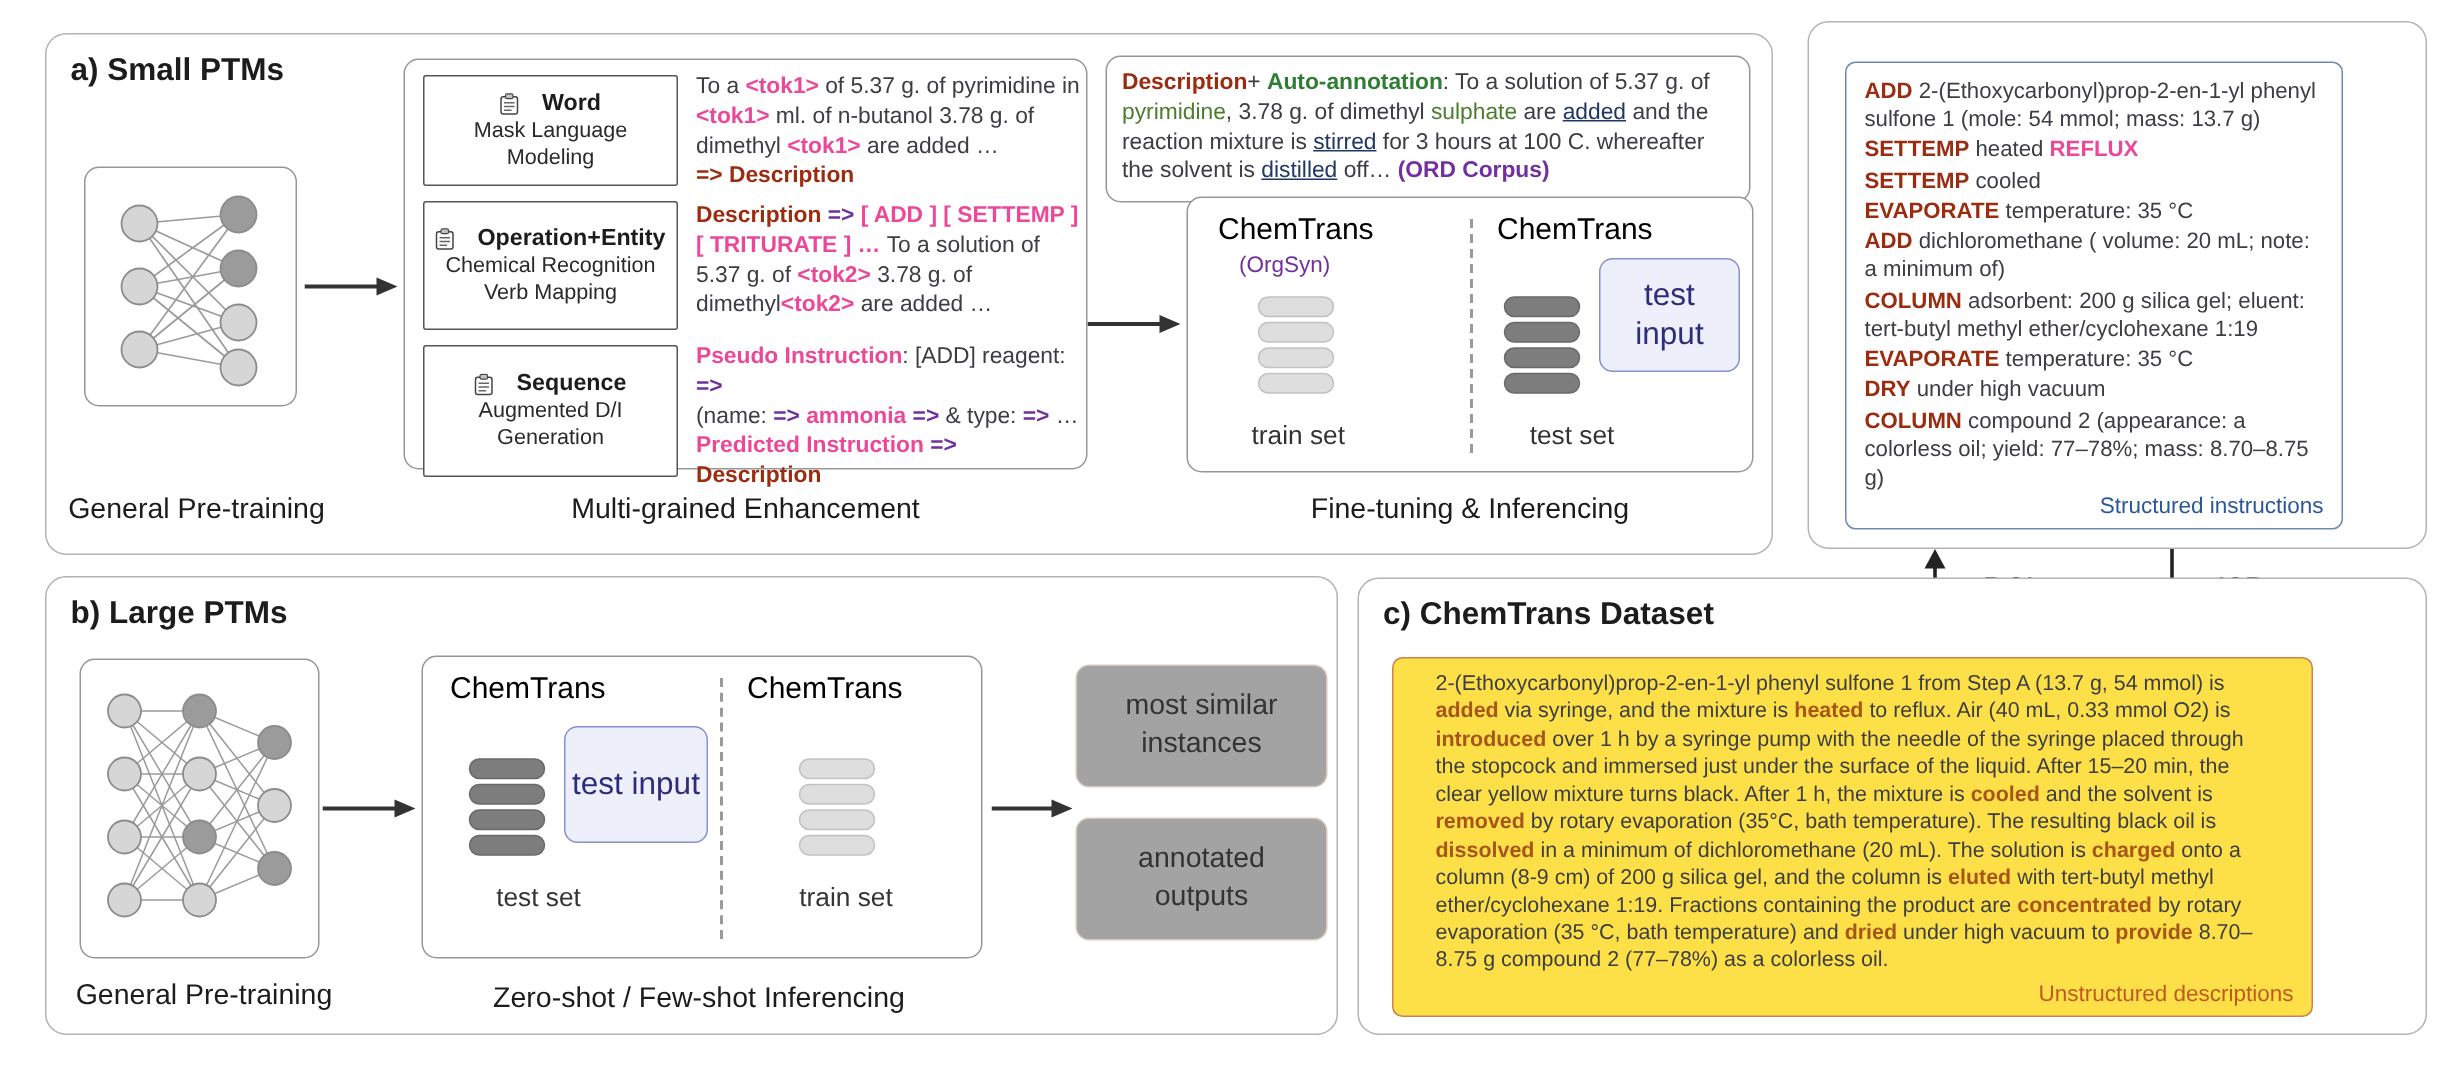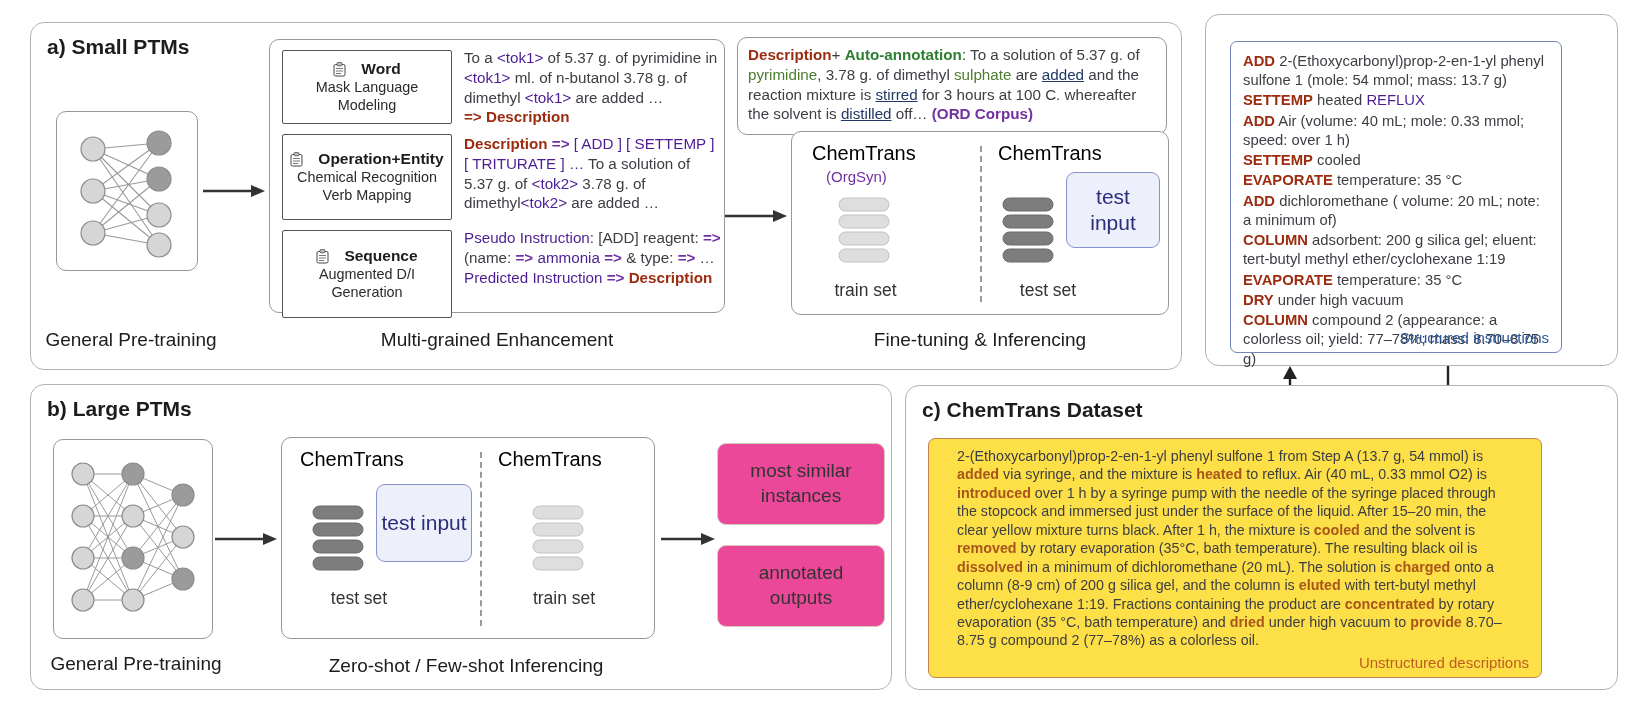--- a/index.html
+++ b/index.html
@@ -5,38 +5,38 @@
   *{margin:0;padding:0;box-sizing:border-box}
   body{font-family:"Liberation Sans",sans-serif;background:#fff}
   .canvas{position:relative;width:1630px;height:717px;background:#fff;overflow:hidden}
   .abs{position:absolute}
   .panel{position:absolute;border:1.6px solid #b3b3b3;border-radius:14px;background:#fff}
   .box{position:absolute;border:1.4px solid #979797;border-radius:10px;background:#fff}
   .ptitle{position:absolute;font-size:21px;font-weight:bold;color:#1c1c1c}
   .slabel{position:absolute;font-size:19px;color:#1c1c1c;text-align:center}
   .rich{font-size:15.2px;line-height:1.3;color:#3d3d44}
   .rt-plain{color:#3d3d44}
-  .rt-navy{color:#4c1d95;font-weight:normal}
+  .rt-navy{color:#ec4899;font-weight:bold}
   .rt-red{color:#9c2c0f;font-weight:bold}
   .rt-purple{color:#7030a0;font-weight:bold}
   .rt-green{color:#2e7d32;font-weight:bold}
   .rt-gitalic{color:#4c7d2f;}
   .rt-under{color:#1f3864;text-decoration:underline}
   .rt-orange{color:#a8551c;font-weight:bold}
   .mbox{position:absolute;left:12px;width:170px;border:1.4px solid #555;border-radius:2px;background:#fff;
         display:flex;flex-direction:column;align-items:center;justify-content:center;text-align:center;padding:4px}
   .mtitle-row{display:flex;align-items:center;gap:15px;font-size:15.5px;font-weight:bold;color:#1c1c1c}
   .msub{font-size:14.4px;color:#2a2a2a;line-height:1.25}
   .chemtrans{position:absolute;font-size:20px;color:#000000}
   .orgsyn{position:absolute;font-size:15px;color:#7030a0}
   .setlabel{position:absolute;font-size:17.5px;color:#333;text-align:center}
   .testinput{position:absolute;background:#edeffb;border:1.6px solid #8791cf;border-radius:9px;
              display:flex;align-items:center;justify-content:center;text-align:center;
              font-size:21px;color:#2d2d7a;line-height:1.25;padding:4px}
-  .outbox{position:absolute;background:#ec4899;border:1px solid #d6cabf;border-radius:9px;
+  .outbox{position:absolute;background:#a3a3a3;border:1px solid #d6cabf;border-radius:9px;
           display:flex;align-items:center;justify-content:center;text-align:center;
           font-size:19px;color:#333;line-height:1.3;padding:20px}
   .dashline{position:absolute;border-left:2.4px dashed #9a9a9a}
   .structbox{position:absolute;border:1.6px solid #6f87b5;border-radius:7px;background:#fff;padding:10px 12px}
   .structline{font-size:14.8px;line-height:1.3;color:#3d3d44;margin-bottom:1px}
   .structtag{position:absolute;right:12px;bottom:6px;font-size:15px;color:#2b579a}
   .unstructbox{position:absolute;border:1.6px solid #c9834e;border-radius:7px;background:#fde047;padding:8px 28px}
   .unstructbox .rich{font-size:14.3px;line-height:1.29}
   .unstructtag{position:absolute;right:12px;bottom:6px;font-size:15px;color:#bf5b22}
   .maplabel{position:absolute;font-size:22px;color:#111}
@@ -163,21 +163,20 @@
       <div class="testinput" style="left:274px;top:40px;width:94px;height:76px">test input</div>
       <div class="setlabel" style="left:196px;top:148px;width:120px">test set</div>
     </div>
     <div class="slabel" style="left:760px;top:306px;width:378px">Fine-tuning &amp; Inferencing</div>
   </div>
 
   <div class="panel" style="left:1205px;top:14px;width:413px;height:352px">
     <div class="structbox" style="left:24px;top:26px;width:332px;height:312px">
       <div class="structline"><span class="rt-red">ADD</span><span class="rt-plain"> 2-(Ethoxycarbonyl)prop-2-en-1-yl phenyl sulfone 1 (mole: 54 mmol; mass: 13.7 g)</span></div>
       <div class="structline"><span class="rt-red">SETTEMP</span><span class="rt-plain"> heated  </span><span class="rt-navy">REFLUX</span></div>
-      <div class="structline"><span class="rt-red">ADD</span><span class="rt-plain"> Air (volume: 40 mL; mole: 0.33 mmol; speed: over 1 h)</span></div>
       <div class="structline"><span class="rt-red">SETTEMP</span><span class="rt-plain"> cooled</span></div>
       <div class="structline"><span class="rt-red">EVAPORATE</span><span class="rt-plain"> temperature: 35 °C</span></div>
       <div class="structline"><span class="rt-red">ADD</span><span class="rt-plain"> dichloromethane ( volume: 20 mL; note: a minimum of)</span></div>
       <div class="structline"><span class="rt-red">COLUMN</span><span class="rt-plain"> adsorbent: 200 g silica gel; eluent: tert-butyl methyl ether/cyclohexane 1:19</span></div>
       <div class="structline"><span class="rt-red">EVAPORATE</span><span class="rt-plain"> temperature: 35 °C</span></div>
       <div class="structline"><span class="rt-red">DRY</span><span class="rt-plain"> under high vacuum</span></div>
       <div class="structline"><span class="rt-red">COLUMN</span><span class="rt-plain"> compound 2 (appearance: a colorless oil; yield: 77–78%; mass: 8.70–8.75 g)</span></div>
       <div class="structtag">Structured instructions</div>
     </div>
   </div>

